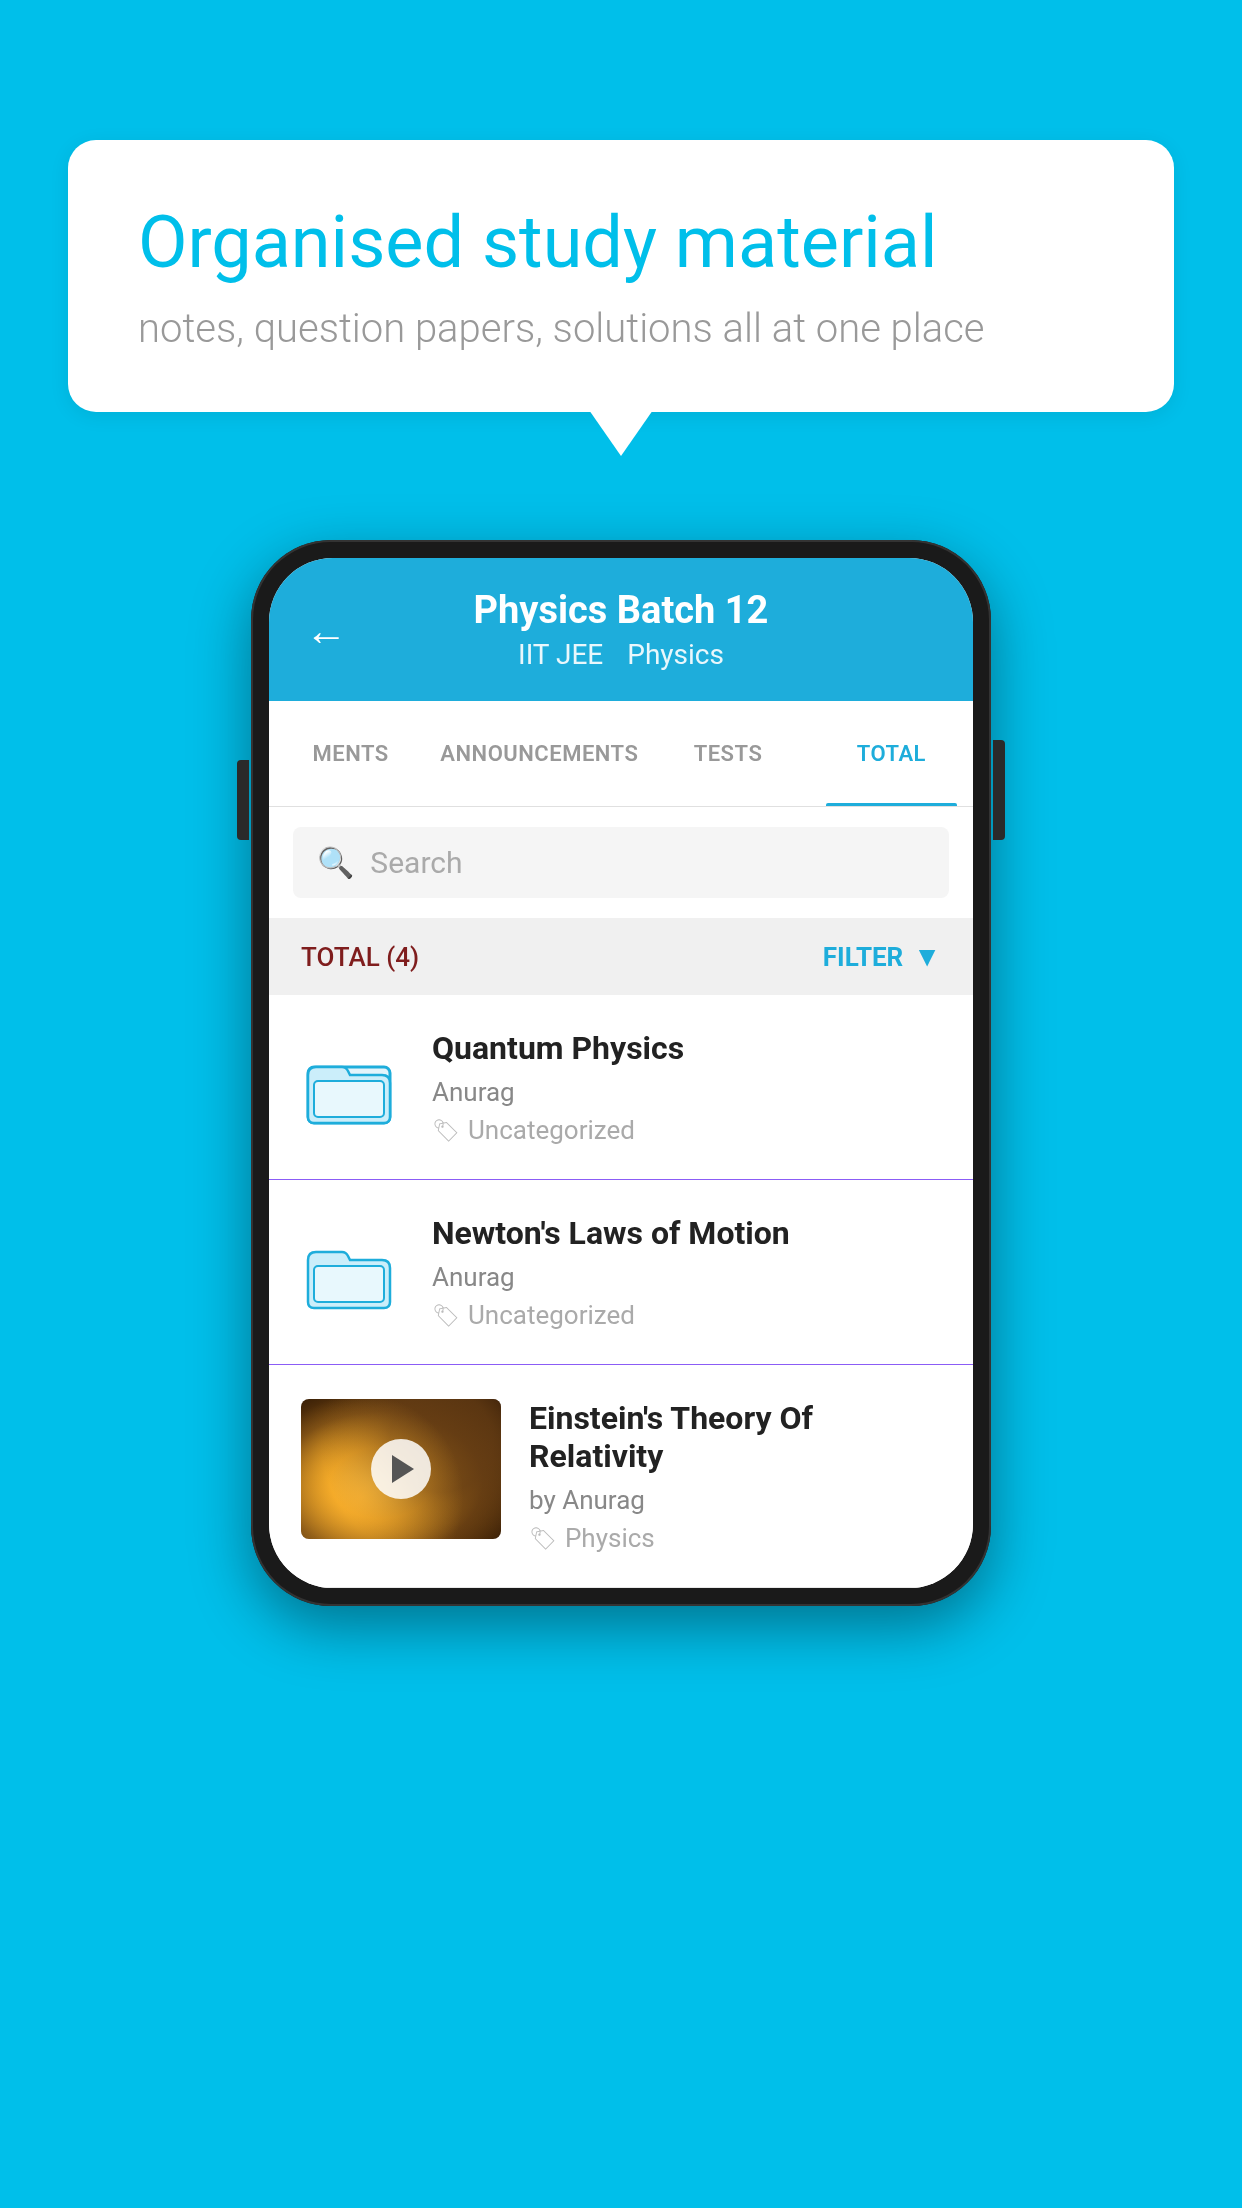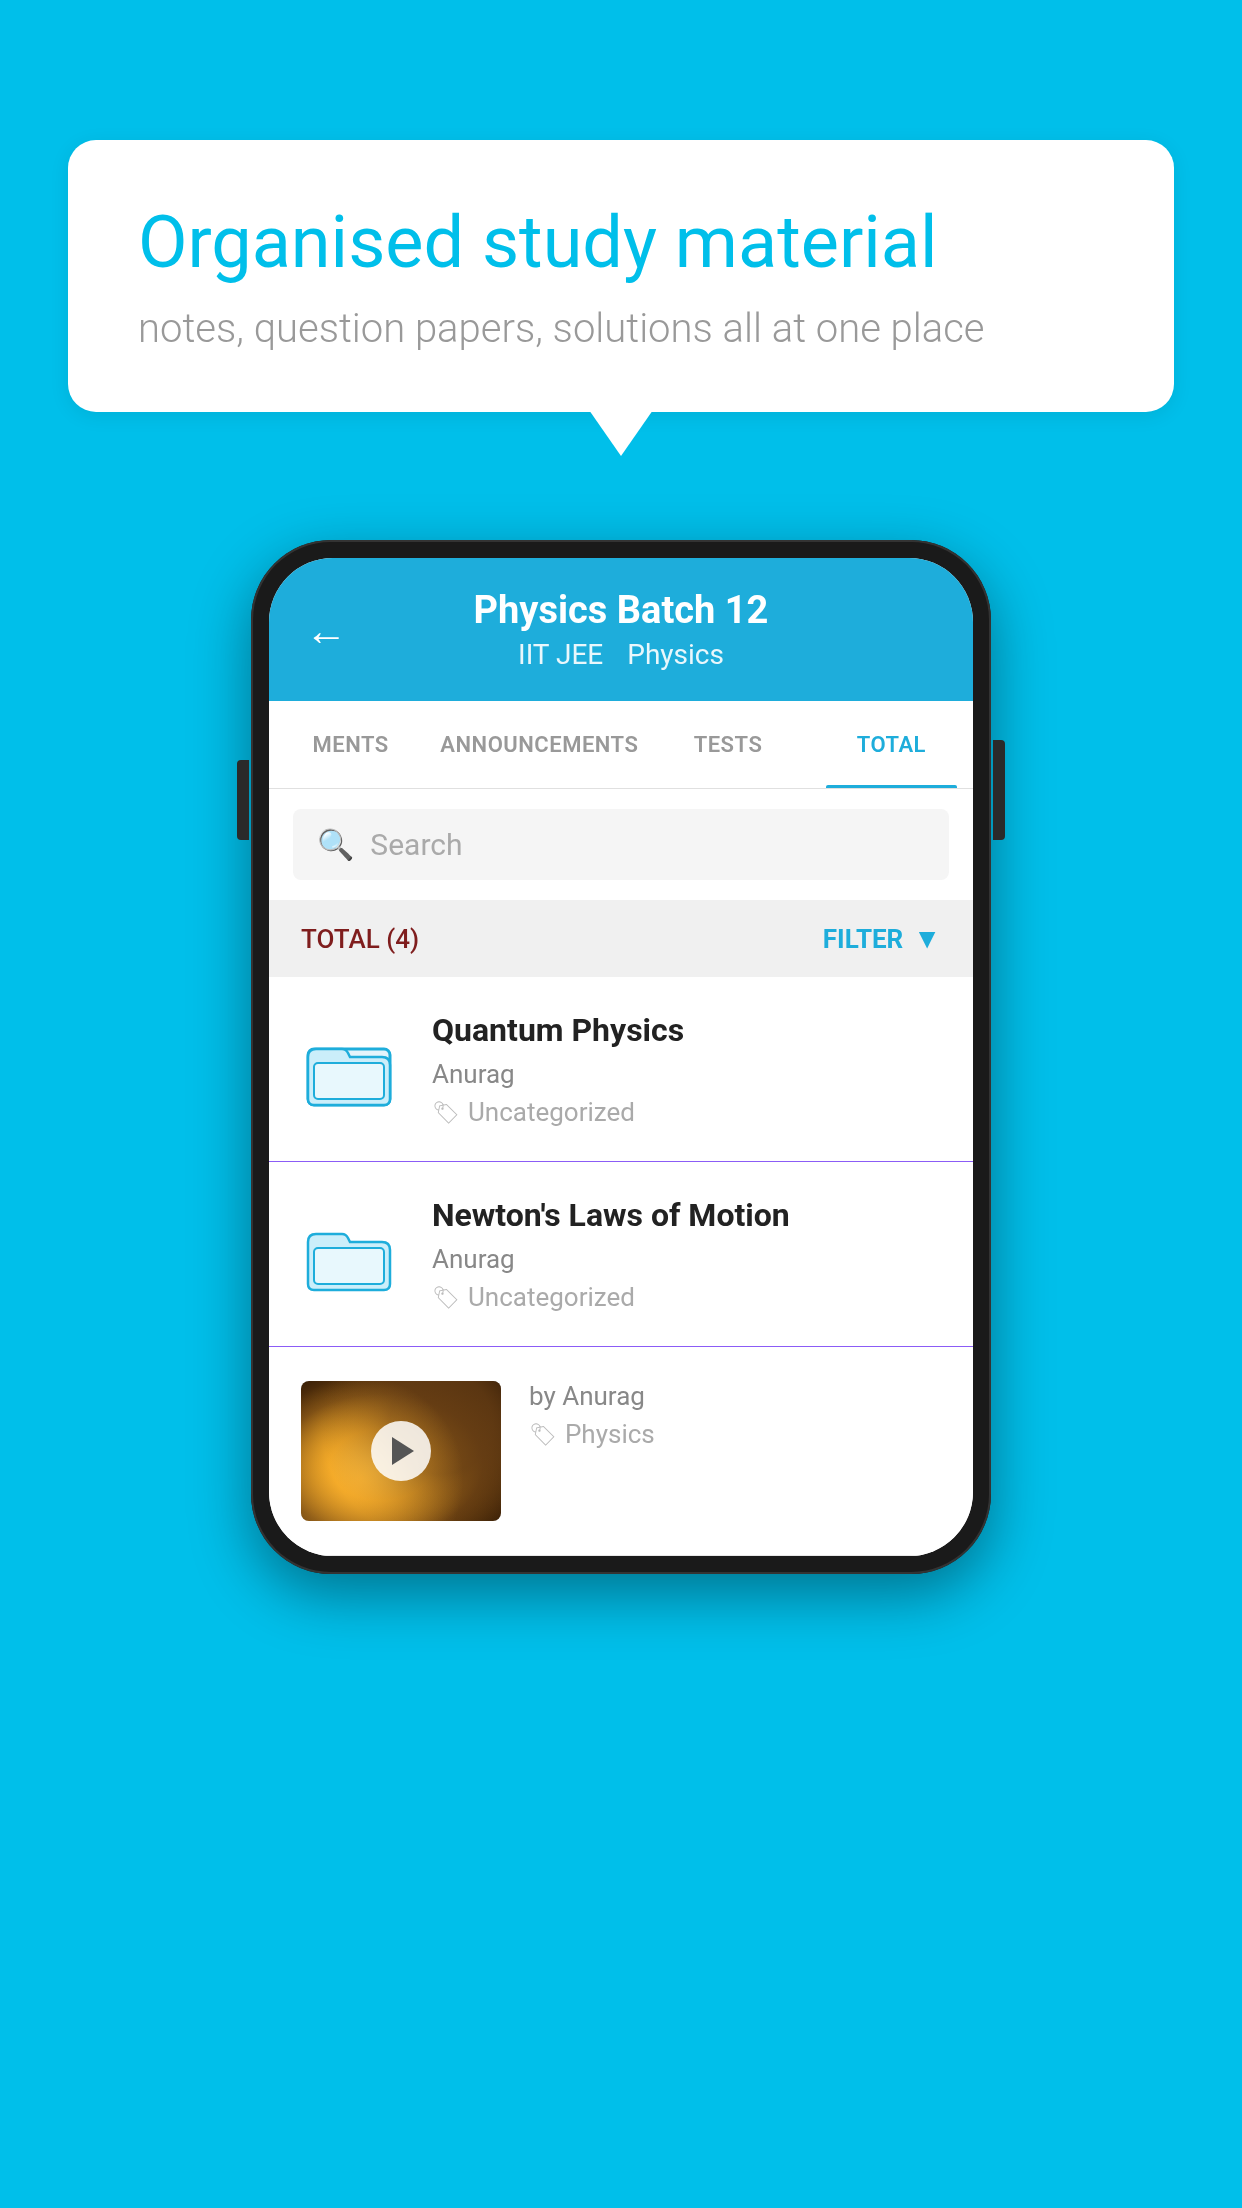--- a/index.html
+++ b/index.html
@@ -225,21 +225,21 @@
     
     .tabs-bar {
       background: white;
       display: flex;
       border-bottom: 1px solid #e0e0e0;
     }
 
     .tab-item {
       flex: 1;
       text-align: center;
-      padding: 31px 8px;
+      padding: 40px 8px;
       font-size: 22px;
       font-weight: 600;
       color: #999;
       letter-spacing: 0.5px;
       cursor: pointer;
       position: relative;
     }
 
     .tab-item.active {
       color: #1EADDB;
@@ -530,20 +530,21 @@
           </div>
         </div>
 
         <div class="video-item-thumb">
           <div class="thumb-image">
             <div class="play-button">
               <div class="play-triangle"></div>
             </div>
           </div>
           <div class="einstein-info">
+            <div class="einstein-title">Einstein's Theory Of Relativity</div>
             <div class="einstein-by">by Anurag</div>
             <div class="einstein-tag">
               <span class="tag-icon">🏷</span>
               <span>Physics</span>
             </div>
           </div>
         </div>
 
       </div>
     </div>

